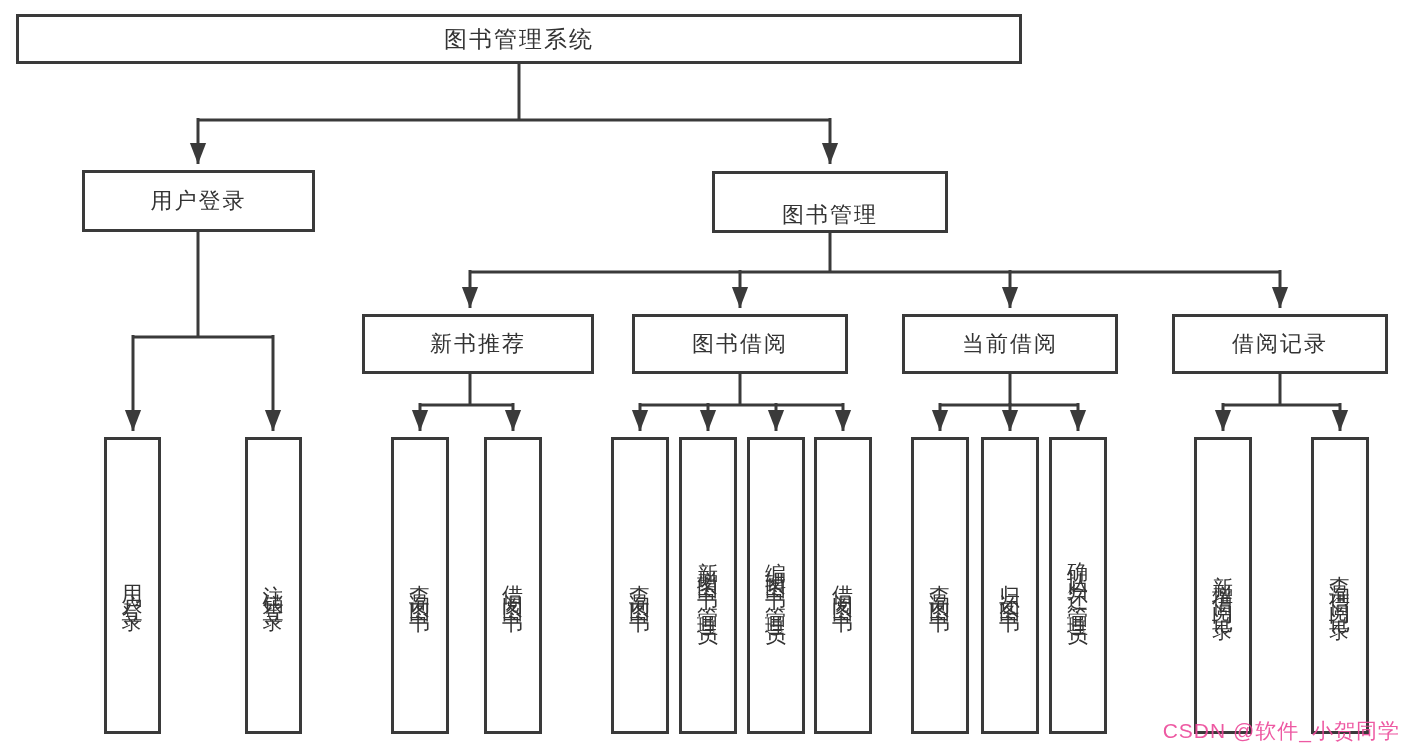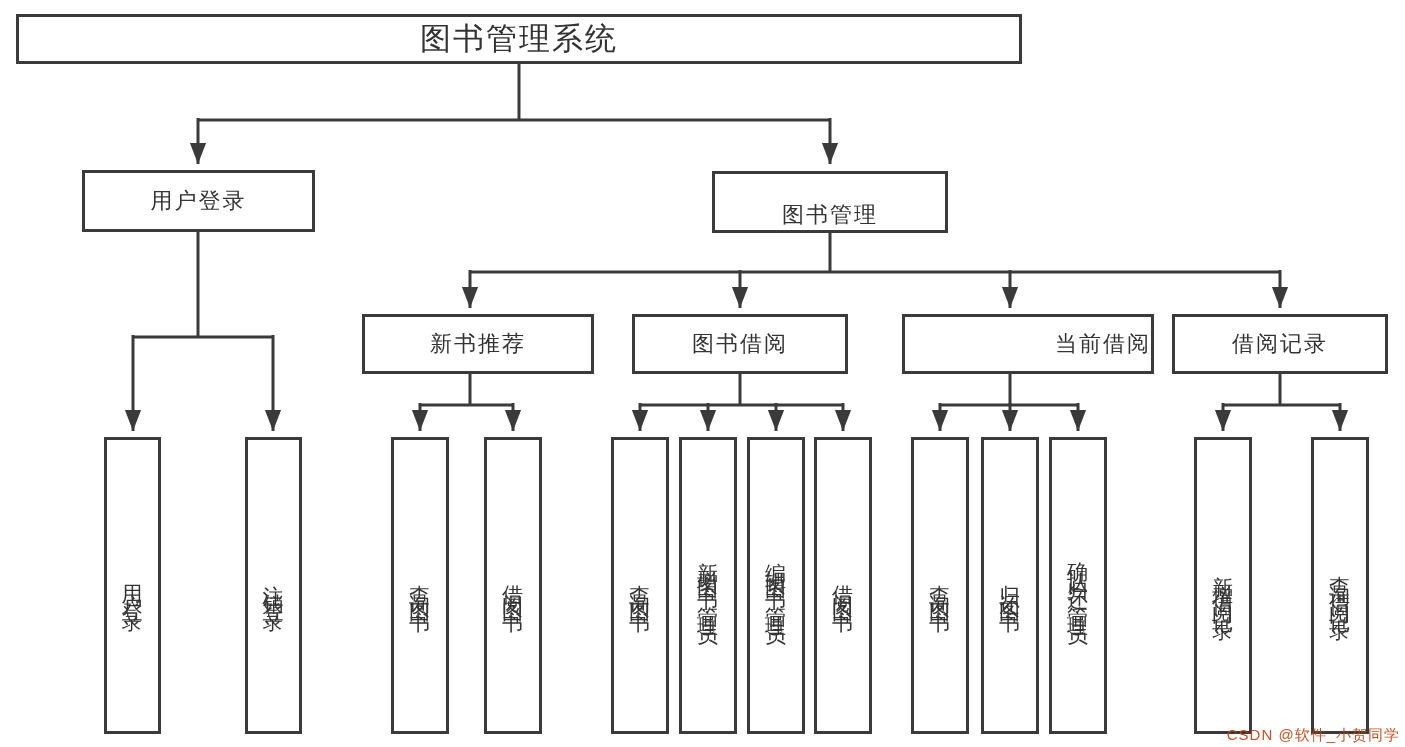--- a/index.html
+++ b/index.html
@@ -30,34 +30,34 @@
     display: flex;
     align-items: center;
     justify-content: center;
   }
   .hlabel {
     font-size: 22px;
     color: #333333;
     letter-spacing: 2px;
     white-space: nowrap;
   }
-  .root .hlabel { font-size: 31px; }
+  .root .hlabel { font-size: 23px; }
   .vlabel {
     writing-mode: vertical-rl;
     font-size: 21px;
     color: #333333;
     letter-spacing: 9px;
     line-height: 1;
   }
   .watermark {
     position: absolute;
     right: 5px;
     bottom: 2px;
-    font-size: 15px;
-    color: #c2410c;
+    font-size: 21px;
+    color: #ec4899;
     letter-spacing: 1px;
     opacity: 0.9;
     white-space: nowrap;
   }
 </style>
 </head>
 <body>
 
 <div class="canvas">
 
@@ -136,21 +136,21 @@
   <div class="box" style="left:712px; top:171px; width:236px; height:62px;align-items:flex-end;">
     <span class="hlabel">图书管理</span>
   </div>
 
   <div class="box" style="left:362px; top:314px; width:232px; height:60px;">
     <span class="hlabel">新书推荐</span>
   </div>
   <div class="box" style="left:632px; top:314px; width:216px; height:60px;">
     <span class="hlabel">图书借阅</span>
   </div>
-  <div class="box" style="left:902px; top:314px; width:252px; height:60px;justify-content:flex-end;">
+  <div class="box" style="left:902px; top:314px; width:216px; height:60px;">
     <span class="hlabel">当前借阅</span>
   </div>
   <div class="box" style="left:1172px; top:314px; width:216px; height:60px;">
     <span class="hlabel">借阅记录</span>
   </div>
 
   <div class="box" style="left:104px; top:437px; width:57px; height:297px;">
     <span class="vlabel">用户登录</span>
   </div>
   <div class="box" style="left:245px; top:437px; width:57px; height:297px;">

